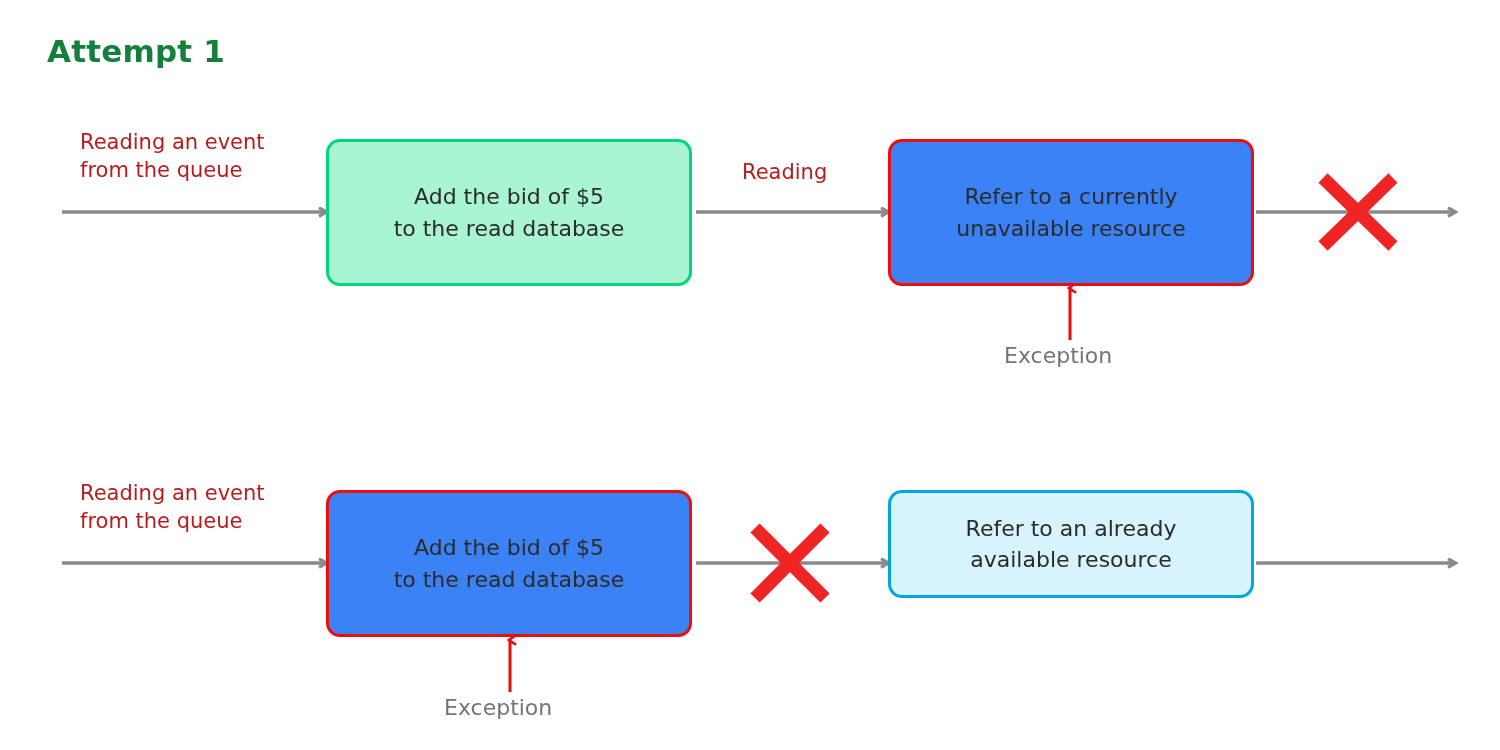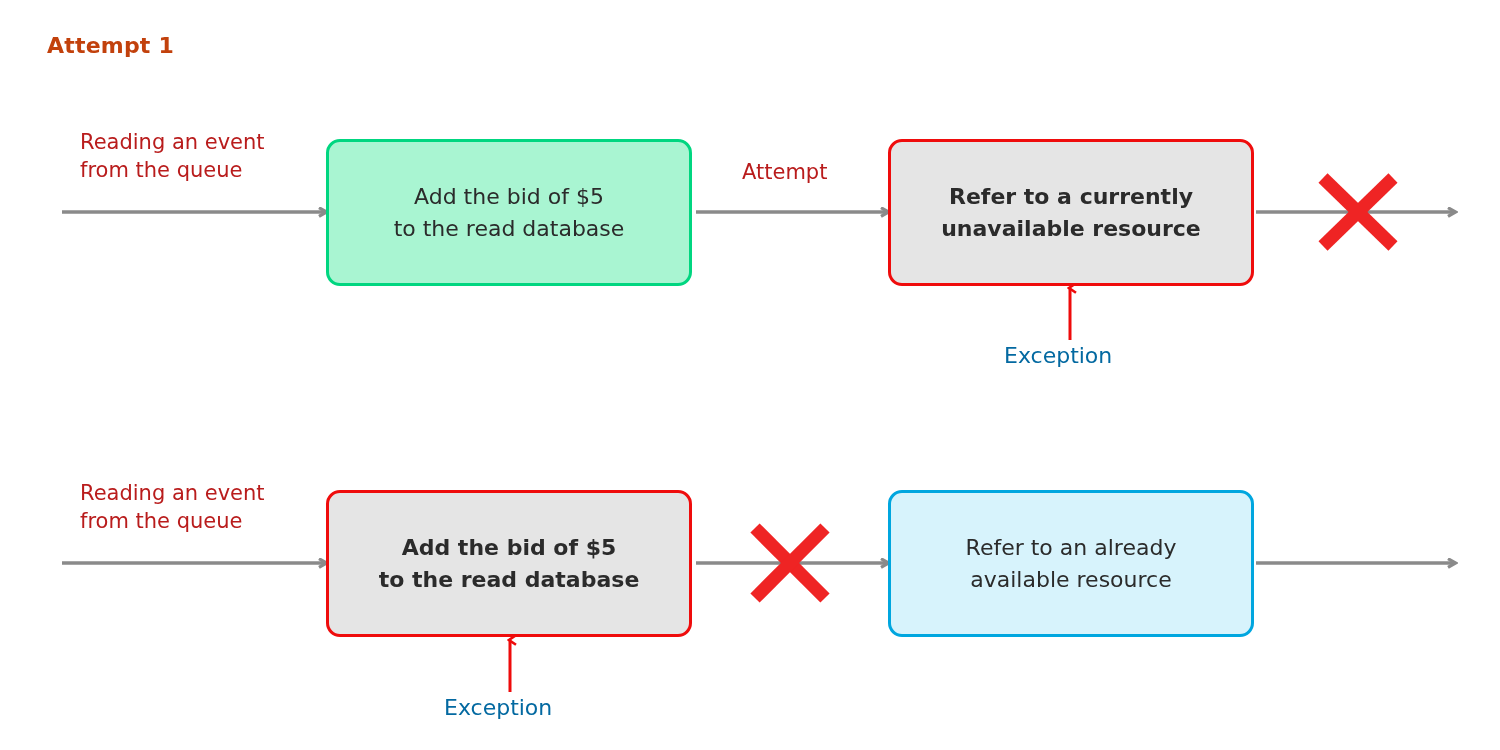--- a/index.html
+++ b/index.html
@@ -23,23 +23,23 @@
   svg.layer {
     position: absolute;
     left: 0; top: 0;
     width: 1500px;
     height: 750px;
     pointer-events: none;
   }
 
   .section-title {
     position: absolute;
-    font-size: 22px;
+    font-size: 31px;
     font-weight: 600;
-    color: #c2410c;
+    color: #15803d;
     letter-spacing: 0.2px;
     white-space: nowrap;
     text-align: center;
   }
   #title-attempt-1 { left: 47px; top: 33px; }
   #title-attempt-n { left: 47px; top: 393px; }
 
   .edge-label {
     position: absolute;
     font-size: 21px;
@@ -61,27 +61,27 @@
   }
   .node-label {
     font-size: 22px;
     color: #2b2b2b;
     line-height: 1.42;
     white-space: pre-line;
     padding: 0 12px;
   }
 
   .node-green { background: #a9f5d2; border-color: #00d680; }
-  .node-red   { background: #e5e5e5; border-color: #ef0c0c; font-weight: bold; }
+  .node-red   { background: #3b82f6; border-color: #ef0c0c; }
   .node-blue  { background: #d7f3fc; border-color: #00a6df; }
 
   .exception-label {
     position: absolute;
     font-size: 22px;
-    color: #0369a1;
+    color: #737373;
     white-space: nowrap;
   }
 </style>
 </head>
 <body>
 
 <div class="canvas">
 
   <svg class="layer" viewBox="0 0 1500 750" xmlns="http://www.w3.org/2000/svg">
     <defs>
@@ -123,38 +123,38 @@
   <div id="title-attempt-1" class="section-title">Attempt 1</div>
 
   <div class="edge-label" style="left:80px; top:128px;">Reading an event
 from the queue</div>
 
   <div class="node-box node-green" style="left:326px; top:139px; width:366px; height:147px;">
     <span class="node-label">Add the bid of $5
 to the read database</span>
   </div>
 
-  <div class="edge-label" style="left:742px; top:158px;">Attempt</div>
+  <div class="edge-label" style="left:742px; top:158px;">Reading</div>
 
   <div class="node-box node-red" style="left:888px; top:139px; width:366px; height:147px;">
     <span class="node-label">Refer to a currently
 unavailable resource</span>
   </div>
 
   <div class="exception-label" style="left:1004px; top:343px;">Exception</div>
 
 
   <div class="edge-label" style="left:80px; top:479px;">Reading an event
 from the queue</div>
 
   <div class="node-box node-red" style="left:326px; top:490px; width:366px; height:147px;">
     <span class="node-label">Add the bid of $5
 to the read database</span>
   </div>
 
-  <div class="node-box node-blue" style="left:888px; top:490px; width:366px; height:147px;">
+  <div class="node-box node-blue" style="left:888px; top:490px; width:366px; height:108px;">
     <span class="node-label">Refer to an already
 available resource</span>
   </div>
 
   <div class="exception-label" style="left:444px; top:695px;">Exception</div>
 
 </div>
 
 </body></html>

